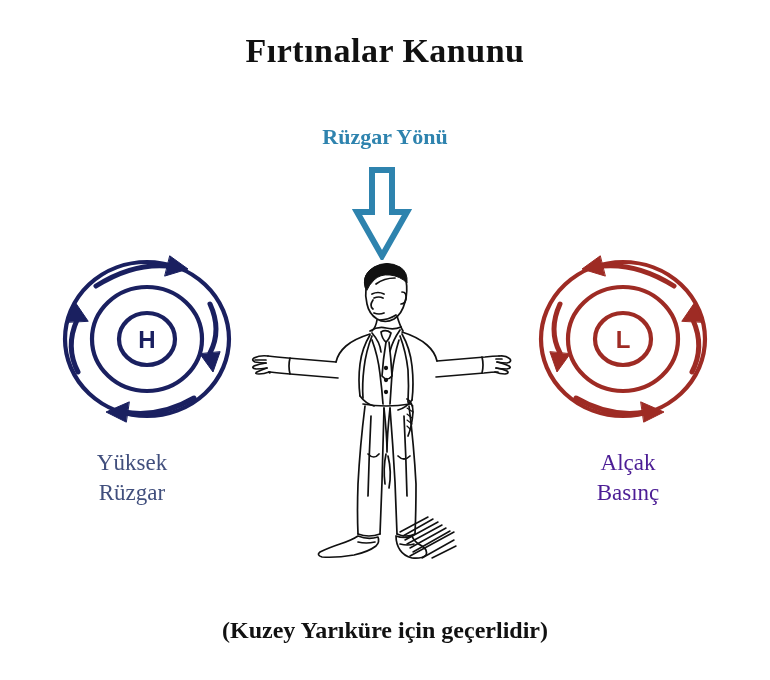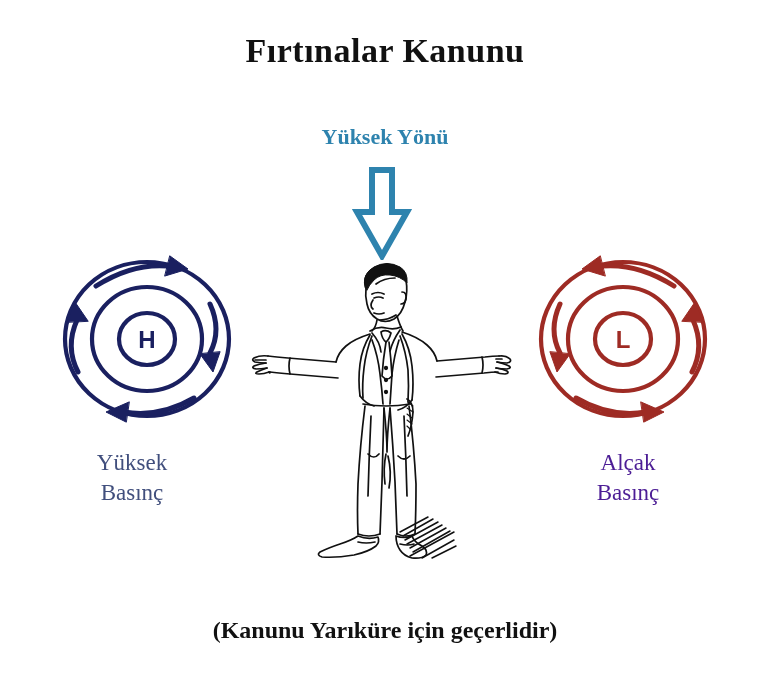--- a/index.html
+++ b/index.html
@@ -118,21 +118,21 @@
     font-weight: bold;
   }
 </style>
 </head>
 <body>
 
 <div id="diagram-root">
 
   <div class="title">Fırtınalar Kanunu</div>
 
-  <div class="wind-label">Yüksek Yönü</div>
+  <div class="wind-label">Rüzgar Yönü</div>
 
   <div class="wind-arrow">
     <svg viewBox="0 0 60 94" width="60" height="94">
       <path d="M20 4 L40 4 L40 46 L55 46 L30 90 L5 46 L20 46 Z" fill="none" stroke="#2e83ae" stroke-width="6" stroke-linejoin="miter" stroke-linecap="butt"></path>
     </svg>
   </div>
 
   <div class="pressure-system pressure-high">
     <svg viewBox="0 0 190 175" width="190" height="175">
       <g fill="none" stroke="#1a2060" stroke-width="4.2" stroke-linecap="round">
@@ -157,21 +157,21 @@
 
         <path d="M26 120 Q13 95 25 68" fill="none"></path>
         <polygon points="15,70 23,50 36,69" stroke-width="1"></polygon>
       </g>
 
       <text class="center-letter" x="95" y="96" text-anchor="middle" font-size="24" fill="#1a2060">H</text>
     </svg>
   </div>
 
   <div class="pressure-caption caption-high">Yüksek
-Basınç</div>
+Rüzgar</div>
 
   <div class="pressure-system pressure-low">
     <svg viewBox="0 0 190 175" width="190" height="175">
       <g fill="none" stroke="#9e2b24" stroke-width="4.2" stroke-linecap="round">
 
         <ellipse cx="95" cy="87" rx="82" ry="77"></ellipse>
 
         <ellipse cx="95" cy="87" rx="55" ry="52"></ellipse>
 
         <ellipse cx="95" cy="87" rx="28" ry="26"></ellipse>
@@ -325,15 +325,15 @@
         <path d="M157 288 L192 269"></path>
         <path d="M155 284 L188 266"></path>
         <path d="M153 280 L183 263"></path>
         <path d="M150 276 L178 261"></path>
         <path d="M172 302 L204 284"></path>
         <path d="M182 302 L206 290"></path>
       </g>
     </svg>
   </div>
 
-  <div class="footnote">(Kanunu Yarıküre için geçerlidir)</div>
+  <div class="footnote">(Kuzey Yarıküre için geçerlidir)</div>
 
 </div>
 
 </body></html>

